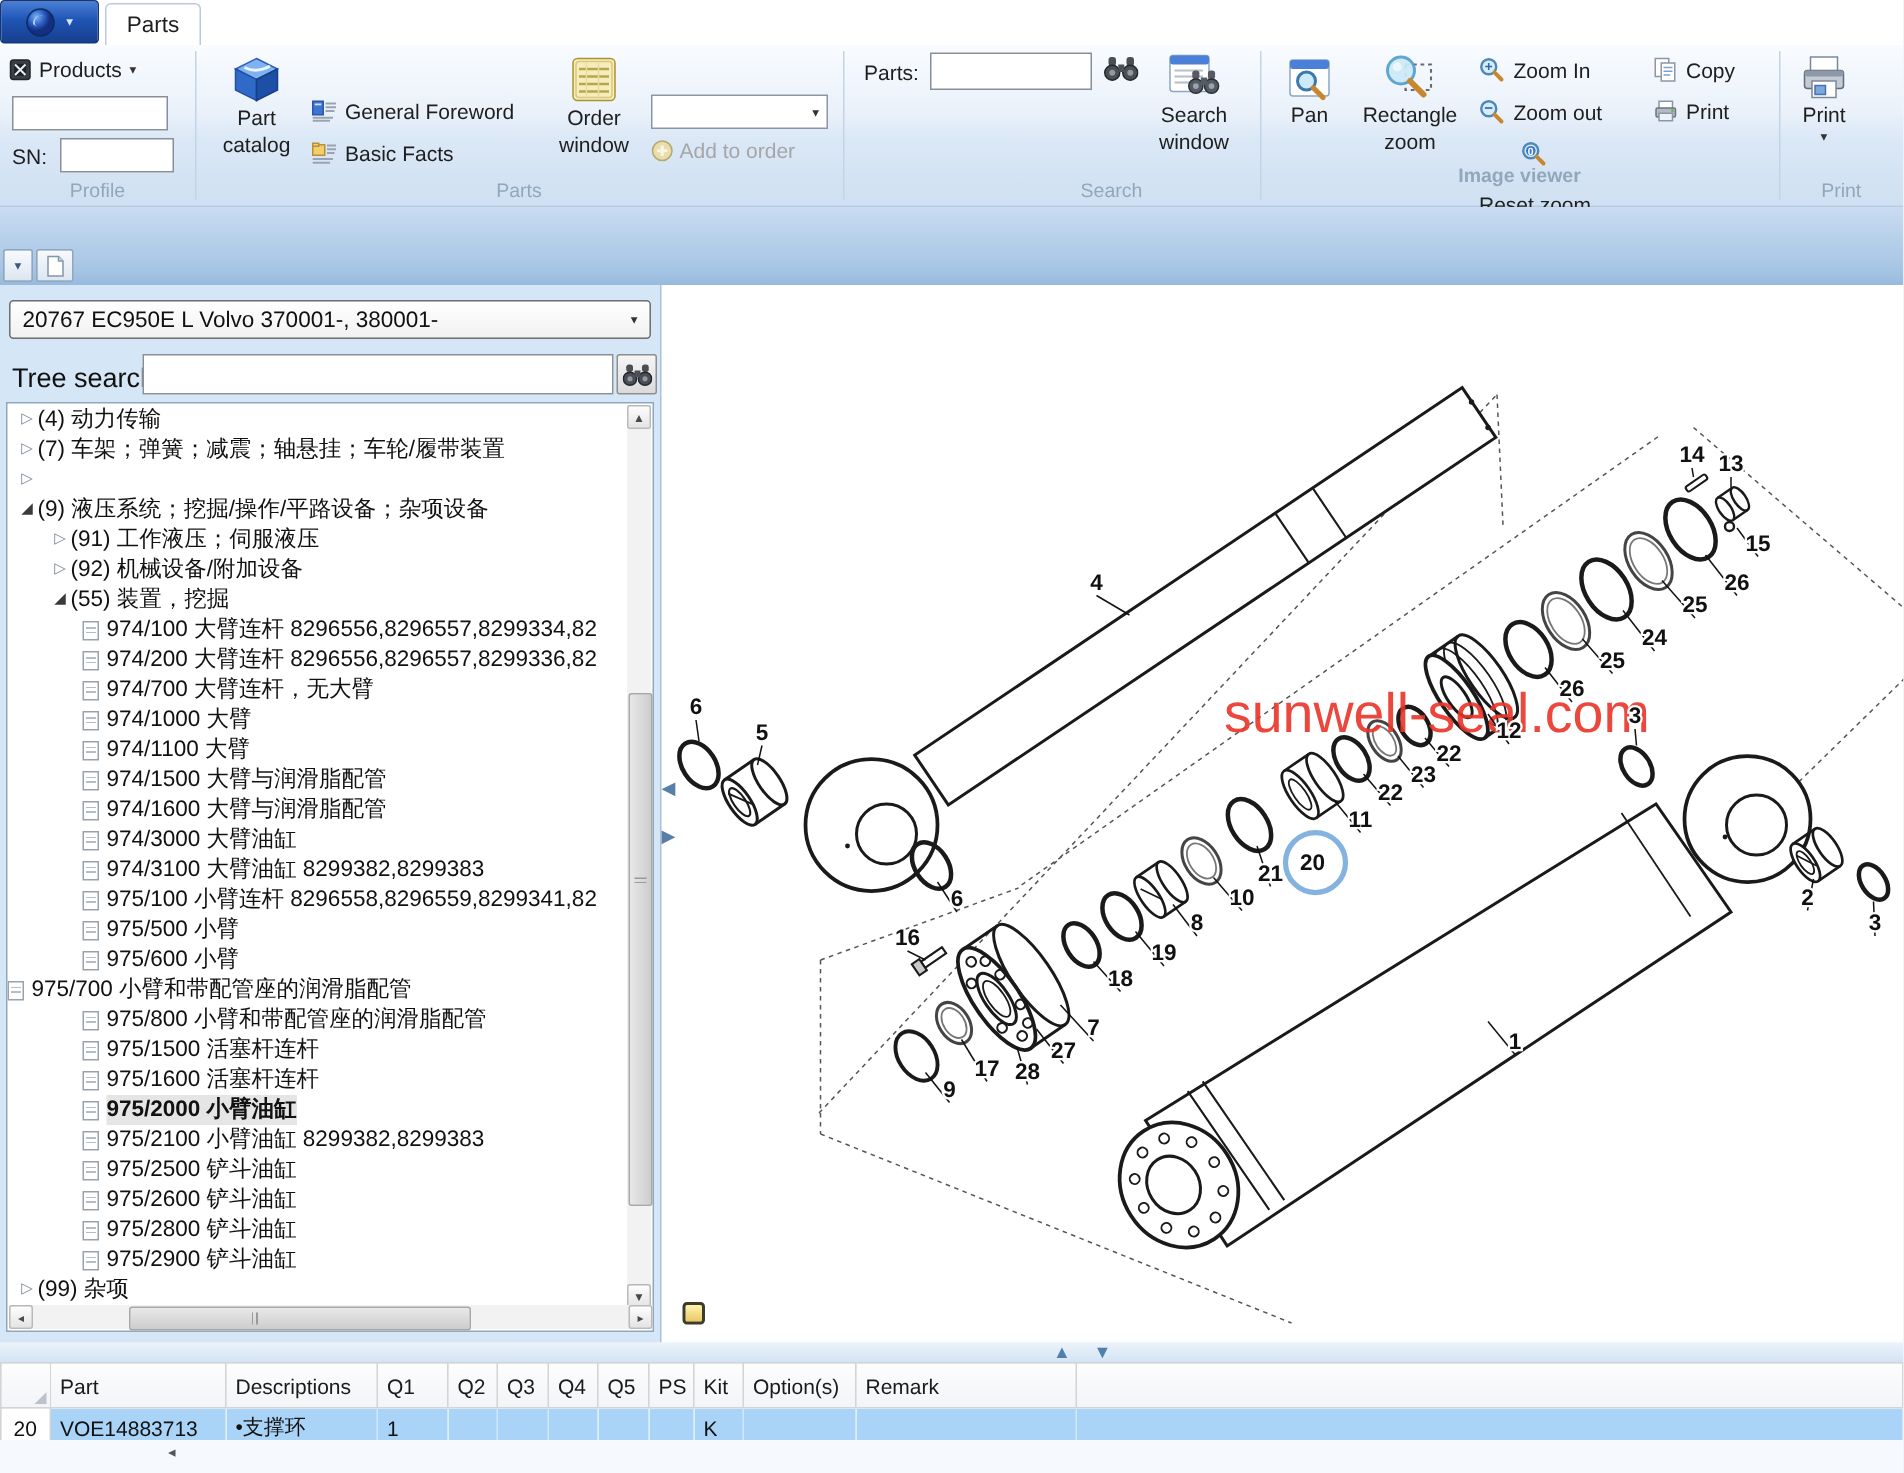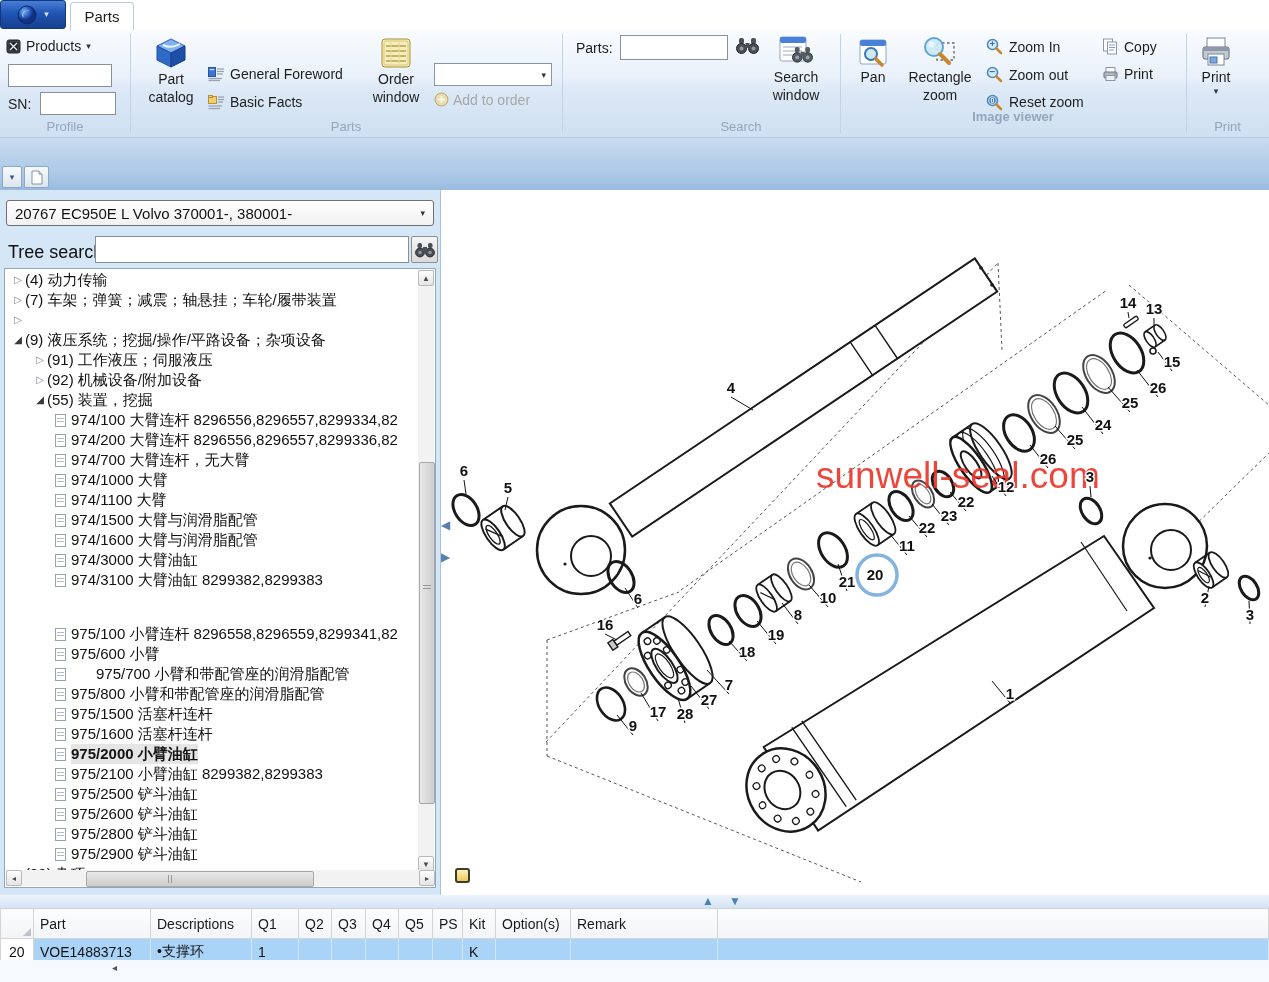--- a/index.html
+++ b/index.html
@@ -185,21 +185,21 @@
             <path d="M12 6 V29"></path>
             <path d="M20 6 V29"></path>
           </g>
       </svg>
       <span class="bigbtn-label">Order window</span>
     </span>
     <span class="abs" style="left:434px;top:33px;width:118px;height:23px;border:1px solid #8a96a4;background:#fff;box-sizing:border-box;display:flex;align-items:center;">
       <span style="flex:1;font-size:13px;padding-left:4px;"></span>
       <span class="caret" style="padding-right:5px;">▾</span>
     </span>
-    <span class="abs" style="left:434px;top:62px;display:flex;align-items:flex-start;gap:4px;">
+    <span class="abs" style="left:434px;top:62px;display:flex;align-items:center;gap:4px;">
       <svg width="15" height="15">
         <circle cx="7.5" cy="7.5" r="6.5" fill="#e9ddae" stroke="#b5a96e"></circle>
         <path d="M7.5 4 V11 M4 7.5 H11" stroke="#faf6e4" stroke-width="2"></path>
       </svg>
       <span class="rlabel dis">Add to order</span>
     </span>
     <span class="glabel" style="left:130px;width:432px;bottom:3px;">Parts</span>
     <span class="gsep" style="left:562px;"></span>
 
     <span class="abs rlabel" style="left:576px;top:10px;">Parts:</span>
@@ -266,21 +266,21 @@
       <span class="rlabel">Zoom In</span>
     </span>
     <span class="abs" style="left:986px;top:36px;display:flex;align-items:center;gap:5px;">
       <svg width="18" height="17">
         <circle cx="6.5" cy="6.5" r="5" fill="#d6ecf8" stroke="#4d88b8" stroke-width="1.6"></circle>
         <text x="6.5" y="9.2" font-size="10" font-weight="bold" fill="#2f66b0" text-anchor="middle" font-family="Liberation Sans,sans-serif">−</text>
         <path d="M10.3 10.3 L15 15" stroke="#c8872e" stroke-width="2.6" stroke-linecap="round"></path>
       </svg>
       <span class="rlabel">Zoom out</span>
     </span>
-    <span class="abs" style="left:986px;top:64px;display:flex;align-items:flex-start;gap:5px;">
+    <span class="abs" style="left:986px;top:64px;display:flex;align-items:center;gap:17px;flex-direction:column;">
       <svg width="18" height="17">
         <circle cx="6.5" cy="6.5" r="5" fill="#d6ecf8" stroke="#4d88b8" stroke-width="1.6"></circle>
         <circle cx="6.5" cy="6.5" r="3.2" fill="#3b78c4"></circle>
         <text x="6.5" y="9" font-size="7" font-weight="bold" fill="#fff" text-anchor="middle" font-family="Liberation Sans,sans-serif">0</text>
         <path d="M10.3 10.3 L15 15" stroke="#c8872e" stroke-width="2.6" stroke-linecap="round"></path>
       </svg>
       <span class="rlabel">Reset zoom</span>
     </span>
     <span class="abs" style="left:1102px;top:8px;display:flex;align-items:center;gap:5px;">
       <svg width="17" height="17">
@@ -420,29 +420,33 @@
             <span class="lbl">974/1600 大臂与润滑脂配管</span>
           </div>
           <div class="tree-row" style="padding-left: 50px;">
             <span class="doc"></span>
             <span class="lbl">974/3000 大臂油缸</span>
           </div>
           <div class="tree-row" style="padding-left: 50px;">
             <span class="doc"></span>
             <span class="lbl">974/3100 大臂油缸 8299382,8299383</span>
           </div>
-          <div class="tree-row" style="padding-left: 50px; margin-top: 34px;">
+          <div class="tree-row" style="padding-left: 50px;">
             <span class="doc"></span>
             <span class="lbl">975/100 小臂连杆 8296558,8296559,8299341,82</span>
           </div>
           <div class="tree-row" style="padding-left: 50px;">
             <span class="doc"></span>
+            <span class="lbl">975/500 小臂</span>
+          </div>
+          <div class="tree-row" style="padding-left: 50px;">
+            <span class="doc"></span>
             <span class="lbl">975/600 小臂</span>
           </div>
-          <div class="tree-row" style="padding-left: 50px; gap: 25px;">
+          <div class="tree-row" style="">
             <span class="doc"></span>
             <span class="lbl">975/700 小臂和带配管座的润滑脂配管</span>
           </div>
           <div class="tree-row" style="padding-left: 50px;">
             <span class="doc"></span>
             <span class="lbl">975/800 小臂和带配管座的润滑脂配管</span>
           </div>
           <div class="tree-row" style="padding-left: 50px;">
             <span class="doc"></span>
             <span class="lbl">975/1500 活塞杆连杆</span>

